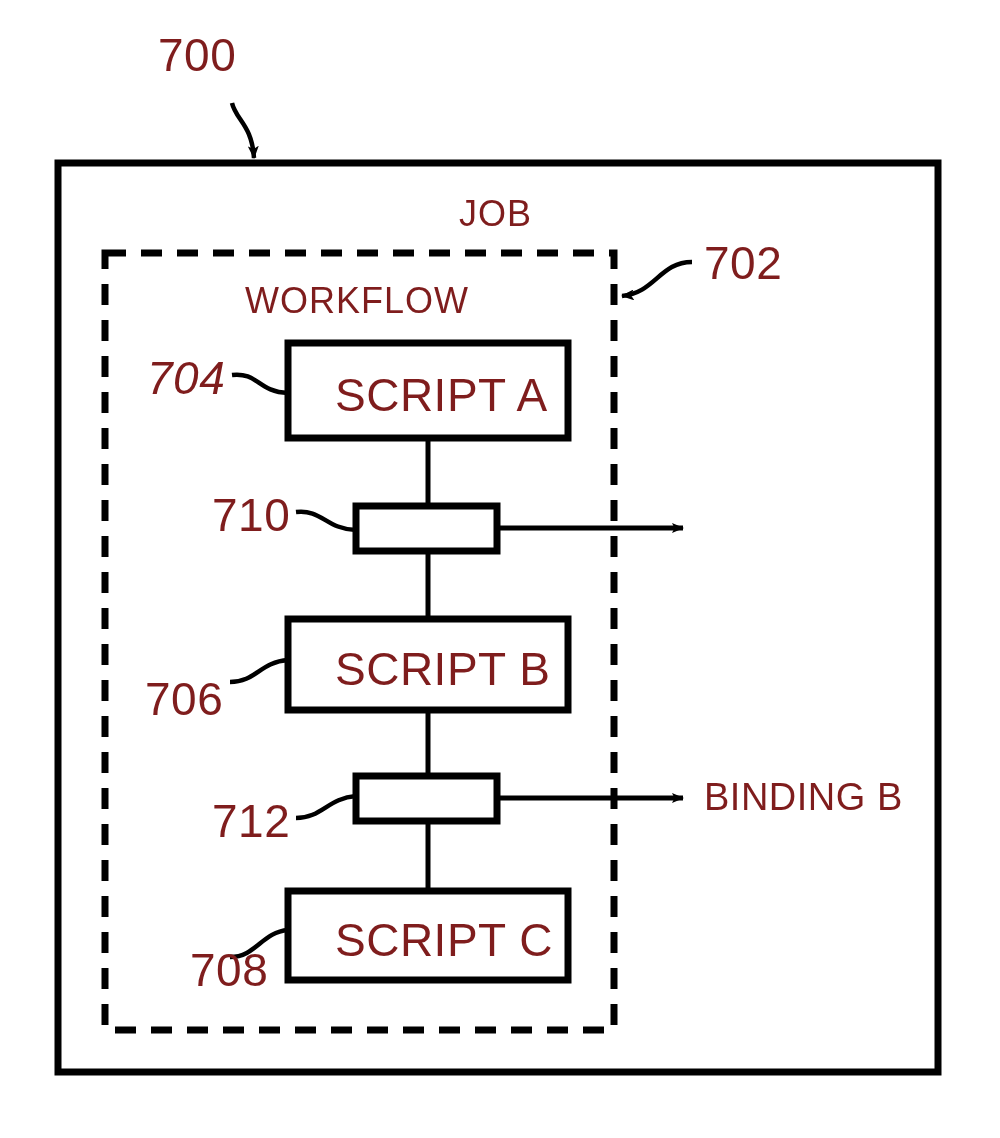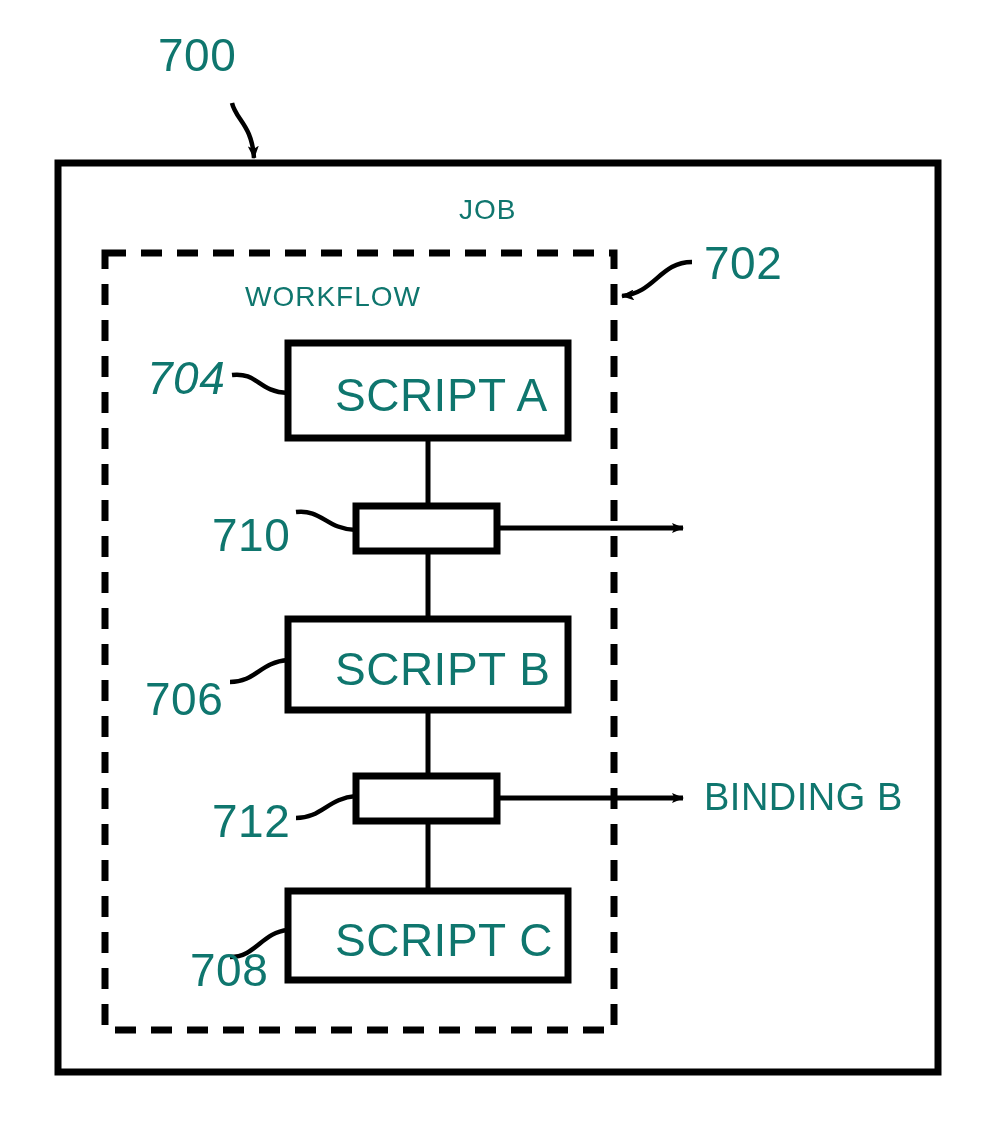--- a/index.html
+++ b/index.html
@@ -17,30 +17,30 @@
   }
   .svg-layer {
     position: absolute;
     top: 0;
     left: 0;
     width: 1000px;
     height: 1138px;
   }
   .lbl {
     position: absolute;
-    color: #0f766e;
+    color: #7f1d1d;
     white-space: nowrap;
     line-height: 1;
   }
   .ref-num {
     font-size: 46px;
     letter-spacing: 0.5px;
   }
   .cap {
-    font-size: 28px;
+    font-size: 36px;
     letter-spacing: 1px;
   }
   .box-text {
     font-size: 46px;
     letter-spacing: 0.5px;
   }
   .binding-text {
     font-size: 38px;
     letter-spacing: 0.5px;
   }
@@ -100,21 +100,21 @@
 
     <path d="M 230,957 C 256,957 262,932 288,930" fill="none" stroke="#000000" stroke-width="4.5"></path>
   </svg>
 
   <div class="lbl ref-num" style="left:158px; top:32px;">700</div>
 
   <div class="lbl ref-num" style="left:704px; top:240px;">702</div>
 
   <div class="lbl ref-num" style="left:147px; top:355px;font-style:italic;">704</div>
 
-  <div class="lbl ref-num" style="left:212px; top:492px;margin-top:20px;">710</div>
+  <div class="lbl ref-num" style="left:212px; top:492px;">710</div>
 
   <div class="lbl ref-num" style="left:145px; top:676px;">706</div>
 
   <div class="lbl ref-num" style="left:212px; top:798px;">712</div>
 
   <div class="lbl ref-num" style="left:145px; top:947px;margin-left:45px;">708</div>
 
   <div class="lbl cap" style="left:459px; top:196px;">JOB</div>
 
   <div class="lbl cap" style="left:245px; top:283px;">WORKFLOW</div>

